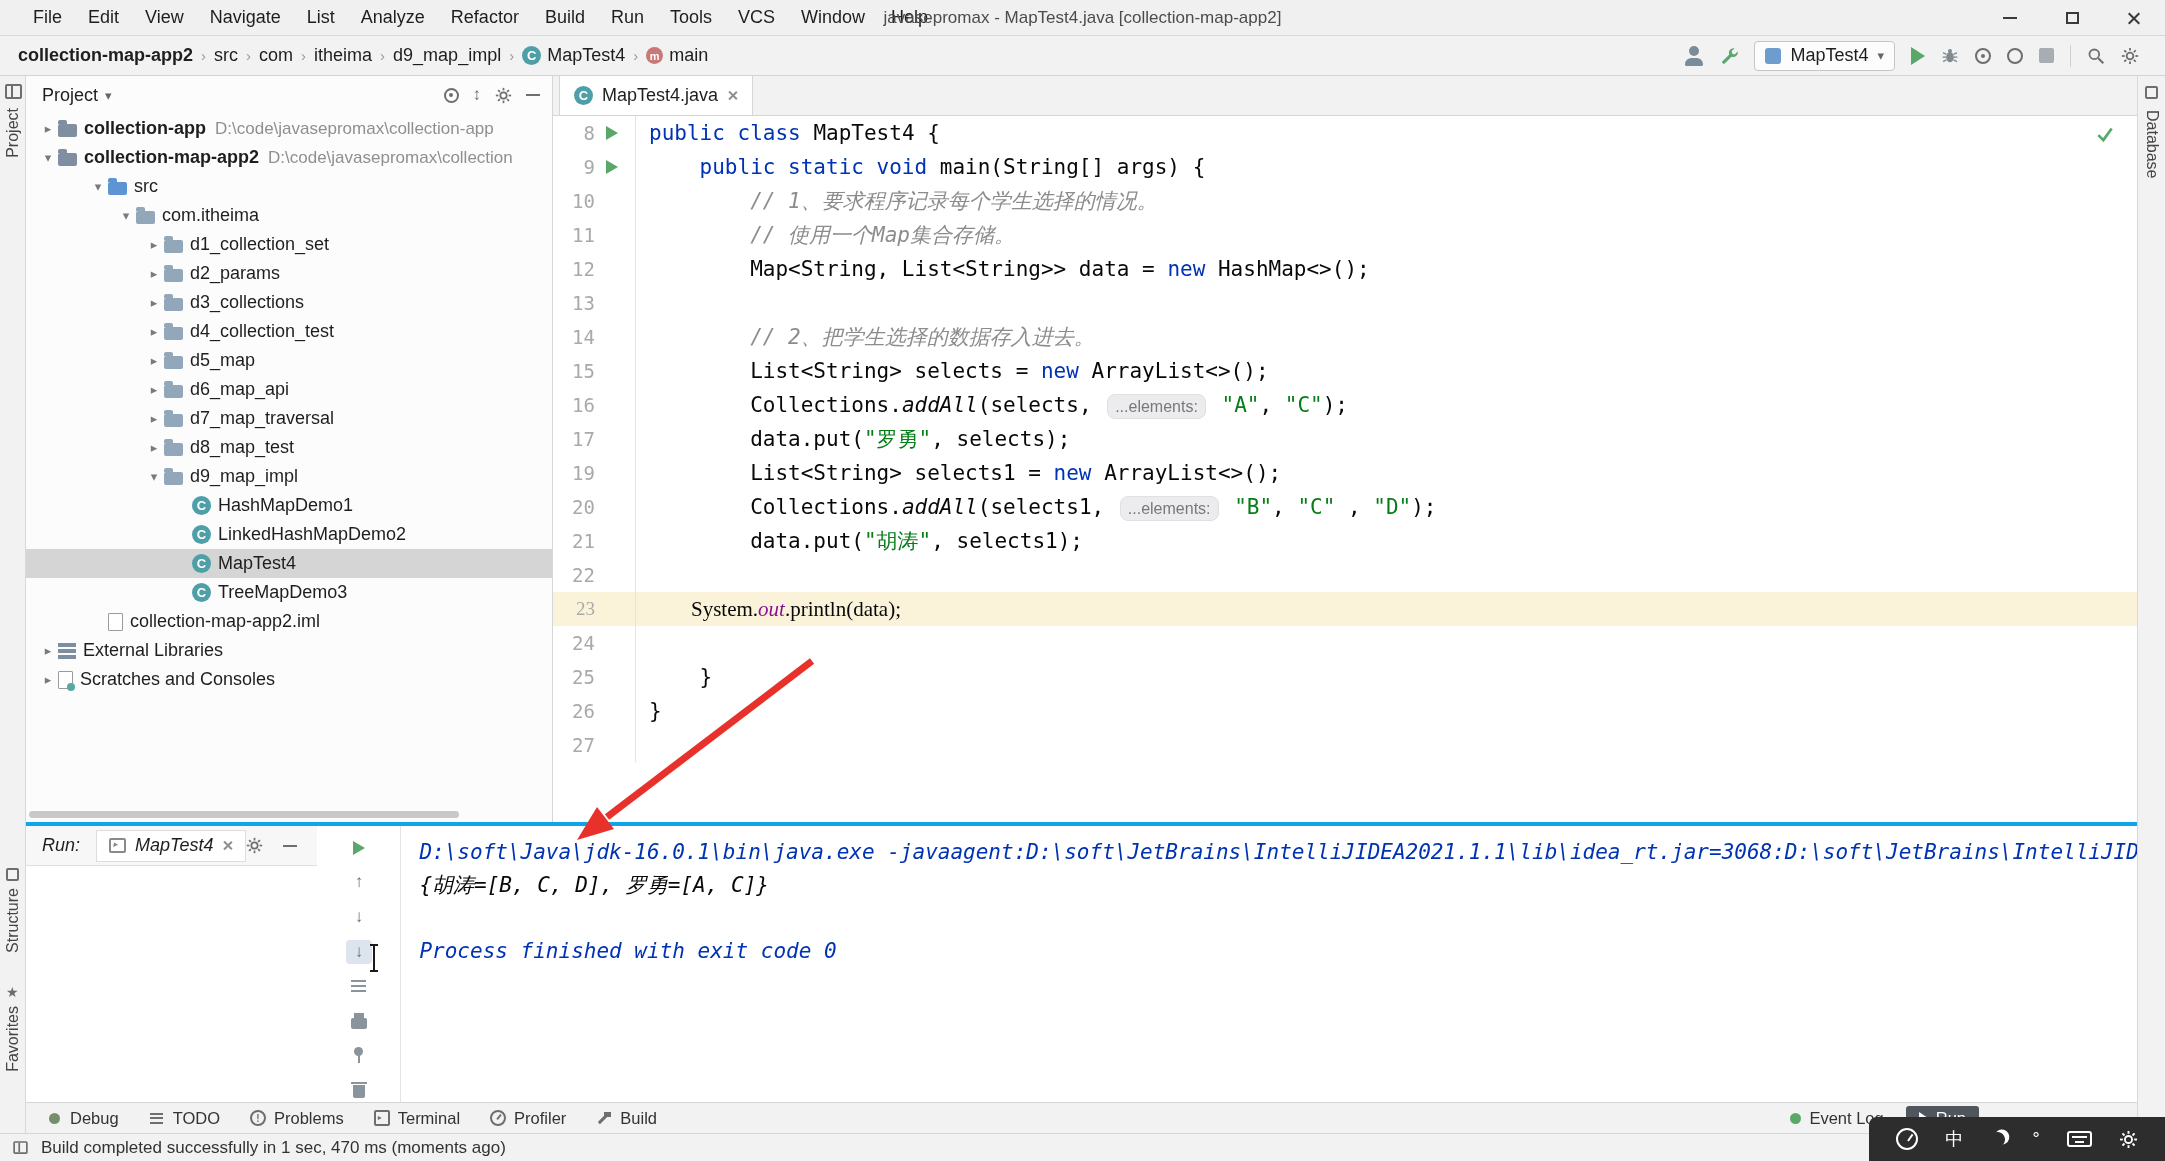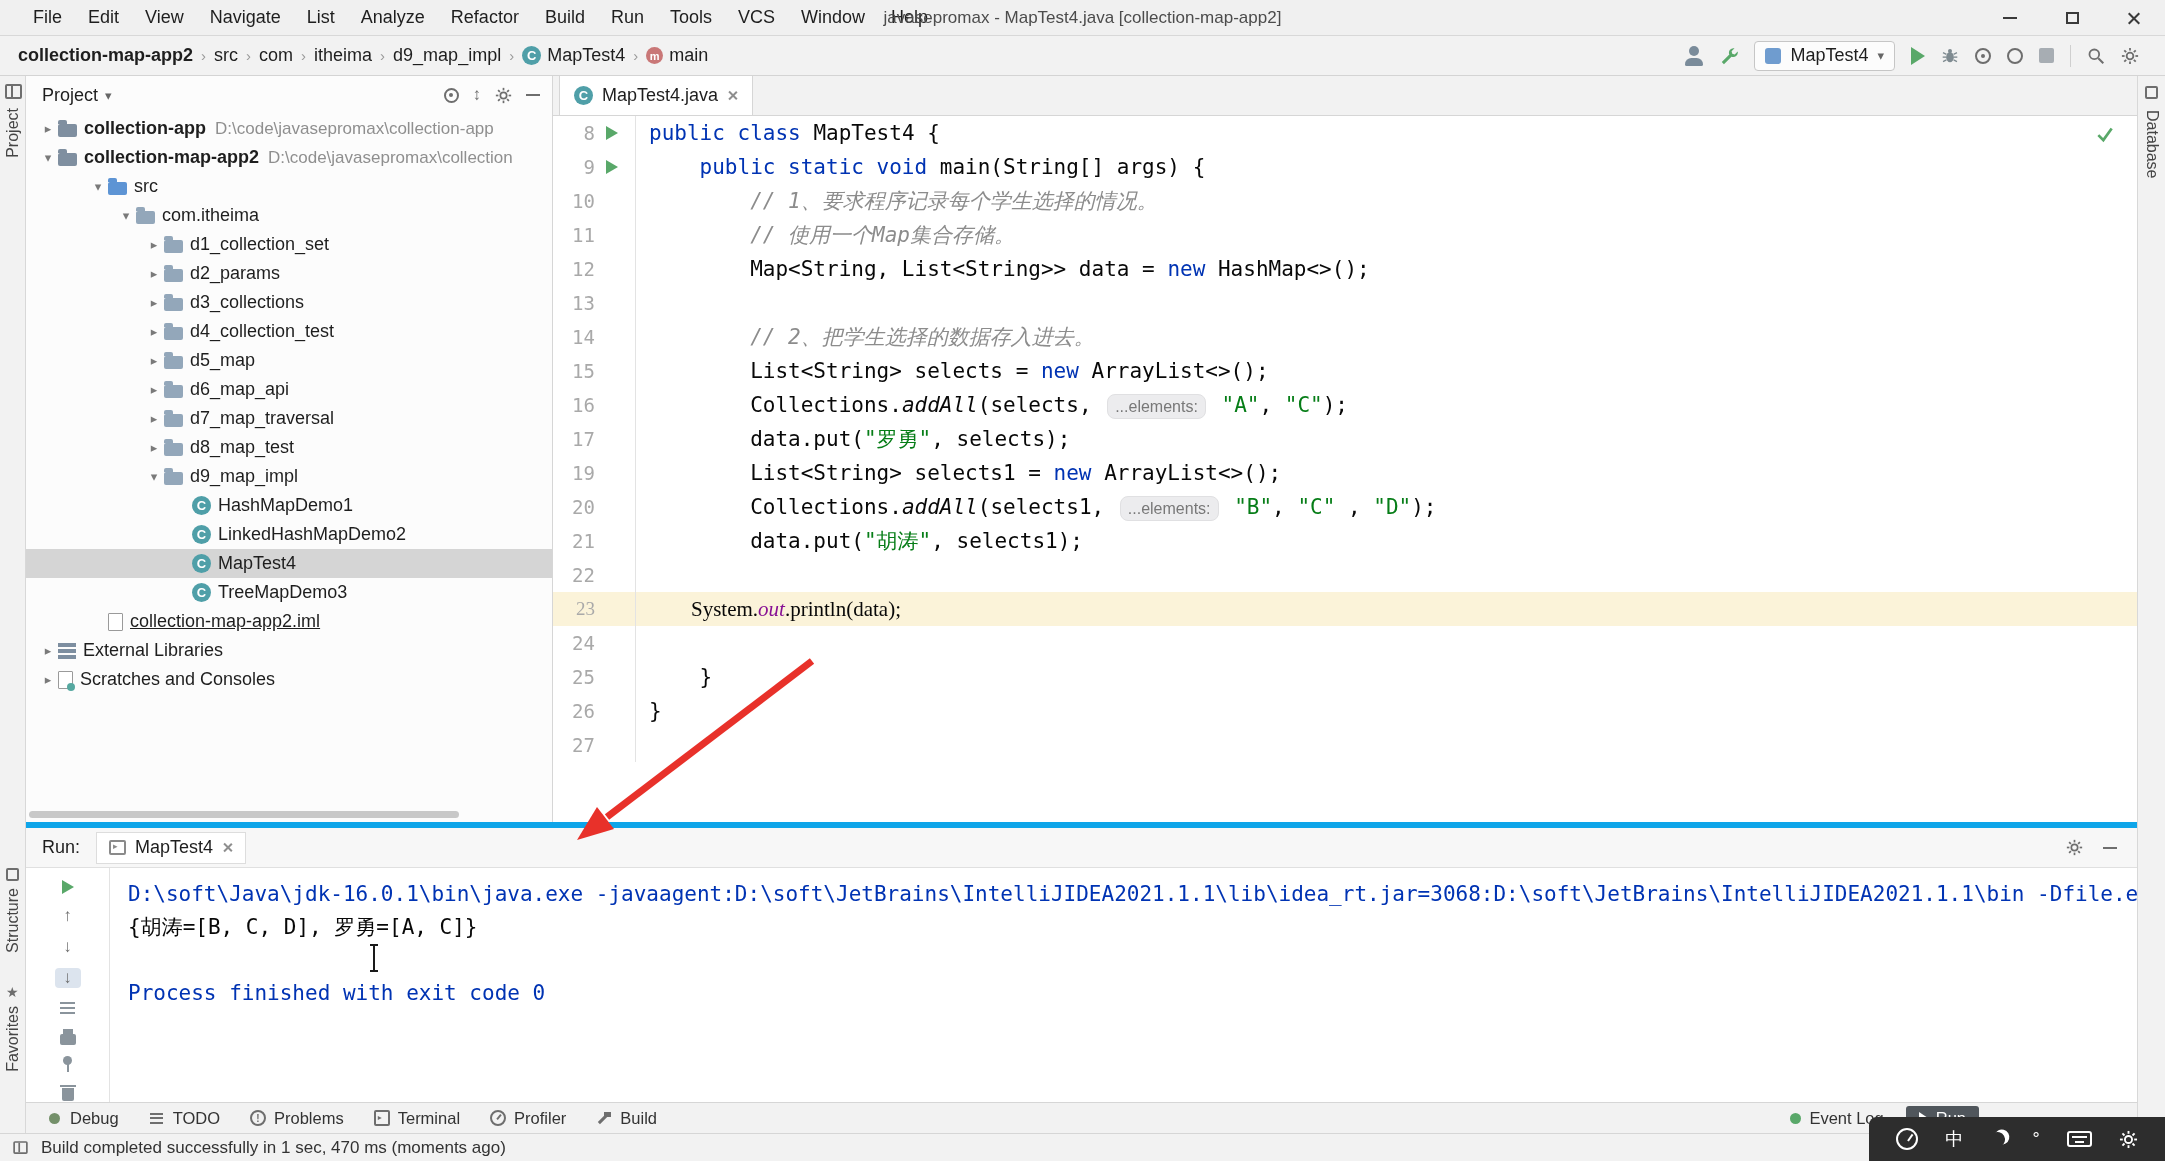--- a/index.html
+++ b/index.html
@@ -100,21 +100,21 @@
 .t-p{color:#080808;}
 .t-kw{color:#0033b3;}
 .t-c{color:#8c8c8c;font-style:italic;text-align:center;}
 .t-str{color:#067d17;}
 .t-sm{font-style:italic;color:#080808;}
 .t-sf{color:#871094;font-style:italic;}
 .t-inlay{display:inline-block;background:#ececee;color:#787878;border:1px solid #e0e0e2;border-radius:8px;font-size:16px;line-height:23px;padding:0 7px;margin:0 3px;vertical-align:middle;font-family:"Liberation Sans",sans-serif;font-style:normal;}
 .ed-check{position:absolute;top:8px;right:22px;}
 
 
-.run{height:280px;border-top:6px solid #0ea5e9;background:#fff;display:flex;flex-direction:column;}
+.run{height:280px;border-top:4px solid #0ea5e9;background:#fff;display:flex;flex-direction:row;font-style:italic;}
 .run-head{height:40px;display:flex;align-items:center;background:#f7f7f7;border-bottom:1px solid #e0e0e0;padding:0 20px 0 16px;}
 .run-label{font-size:18px;margin-right:16px;}
 .run-tab{display:flex;align-items:center;gap:9px;background:#fff;border:1px solid #ddd;height:32px;padding:0 12px;font-size:18px;}
 .con-ic{width:17px;height:15px;border:2px solid #8a8a8a;border-radius:2px;position:relative;}
 .con-ic::before{content:"▸";font-size:9px;color:#8a8a8a;position:absolute;left:2px;top:-1px;}
 .run-head-icons{margin-left:auto;display:flex;gap:20px;align-items:center;color:#6e6e6e;}
 .run-body{flex:1;display:flex;min-height:0;}
 .run-tools{width:84px;flex:none;border-right:1px solid #e3e3e3;display:flex;flex-direction:column;align-items:center;padding-top:10px;gap:11px;}
 .rt{display:flex;align-items:center;justify-content:center;width:26px;height:26px;color:#6e6e6e;font-size:17px;}
 .rt.pressed{background:#dce4ee;border-radius:4px;}
@@ -407,21 +407,21 @@
               <div class="trow sel" style="padding-left: 146px;">
                 <span class="chev"></span>
                 <span class="cico">C</span>
                 <span class="tlabel">MapTest4</span>
               </div>
               <div class="trow" style="padding-left: 146px;">
                 <span class="chev"></span>
                 <span class="cico">C</span>
                 <span class="tlabel">TreeMapDemo3</span>
               </div>
-              <div class="trow" style="padding-left: 62px; text-decoration: underline;">
+              <div class="trow" style="padding-left: 62px;">
                 <span class="chev"></span>
                 <span class="file-ico"></span>
                 <span class="tlabel">collection-map-app2.iml</span>
               </div>
               <div class="trow" style="padding-left: 12px;">
                 <span class="chev">▸</span>
                 <span class="libs-ico"></span>
                 <span class="tlabel">External Libraries</span>
               </div>
               <div class="trow" style="padding-left: 12px;">

